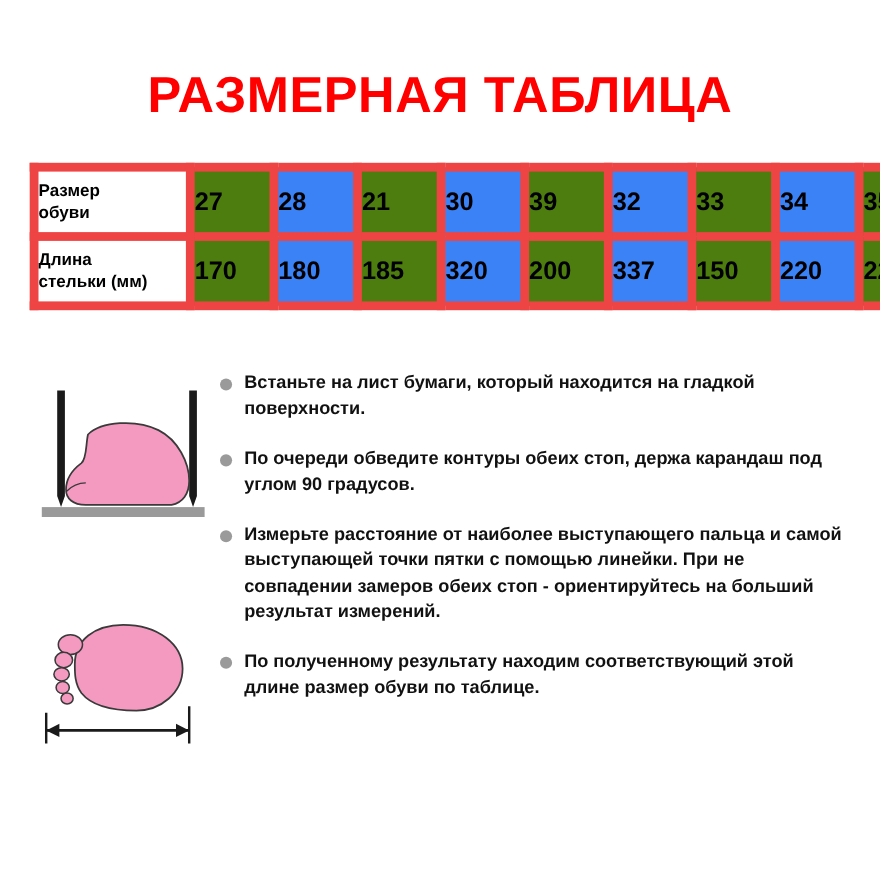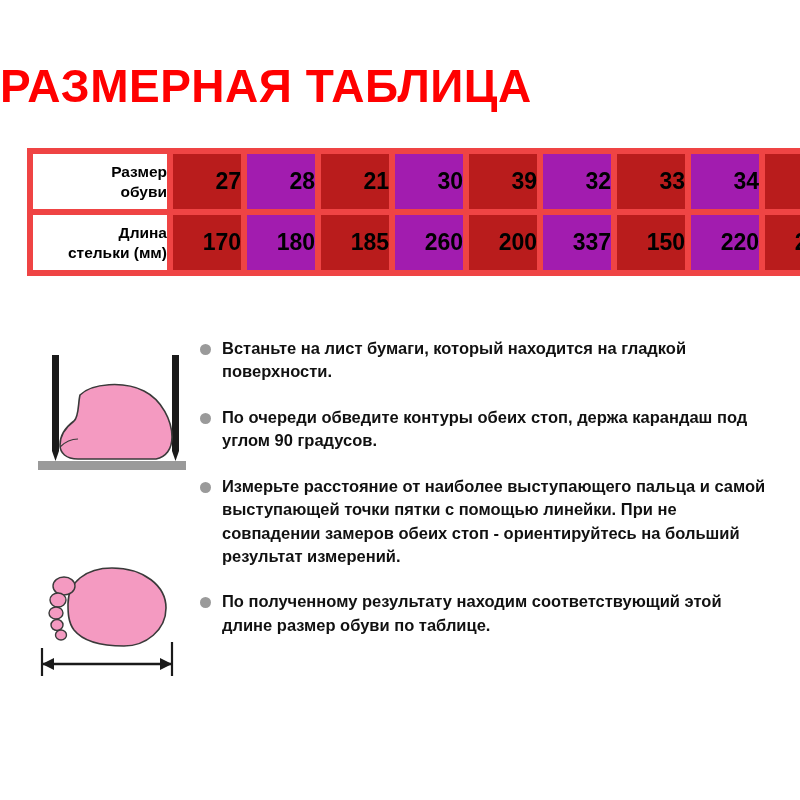--- a/index.html
+++ b/index.html
@@ -11,21 +11,21 @@
     height: 800px;
     background: #ffffff;
     font-family: "Liberation Sans", sans-serif;
     color: #000000;
     overflow: hidden;
     position: relative;
   }
 
   
   .title {
-    text-align: left;
+    text-align: center;
     color: #ff0000;
     font-weight: bold;
     font-size: 46px;
     letter-spacing: 0.5px;
     margin-top: 62px;
     margin-bottom: 0;
     line-height: 1.05;
     font-family: "Liberation Sans", sans-serif;
   }
 
@@ -35,42 +35,42 @@
     left: 27px;
     top: 148px;
     width: 746px;
   }
   table.size-table {
     border-collapse: collapse;
     width: 746px;
     table-layout: fixed;
   }
   table.size-table td {
-    border: 6px solid #ef4444;
-    text-align: right;
+    border: 8px solid #ef4444;
+    text-align: left;
     vertical-align: middle;
     font-weight: bold;
     height: 55px;
     padding: 0;
   }
   td.row-label {
     width: 134px;
     font-size: 15.5px;
     background: #ffffff;
     line-height: 1.25;
   }
   td.val {
     font-size: 23px;
     width: 68px;
   }
   td.shade {
-    background: #b91c1c;
+    background: #4d7c0f;
   }
   td.plain {
-    background: #a21caf;
+    background: #3b82f6;
   }
 
   
   .lower {
     position: absolute;
     top: 325px;
     left: 0;
     width: 740px;
     height: 460px;
   }
@@ -147,21 +147,21 @@
         <td class="val shade">35</td>
       </tr>
       <tr>
         <td class="row-label">
           <span>Длина</span><br>
           <span>стельки (мм)</span>
         </td>
         <td class="val shade">170</td>
         <td class="val plain">180</td>
         <td class="val shade">185</td>
-        <td class="val plain">260</td>
+        <td class="val plain">320</td>
         <td class="val shade">200</td>
         <td class="val plain">337</td>
         <td class="val shade">150</td>
         <td class="val plain">220</td>
         <td class="val shade">225</td>
       </tr>
     </tbody>
   </table>
 </div>
 

